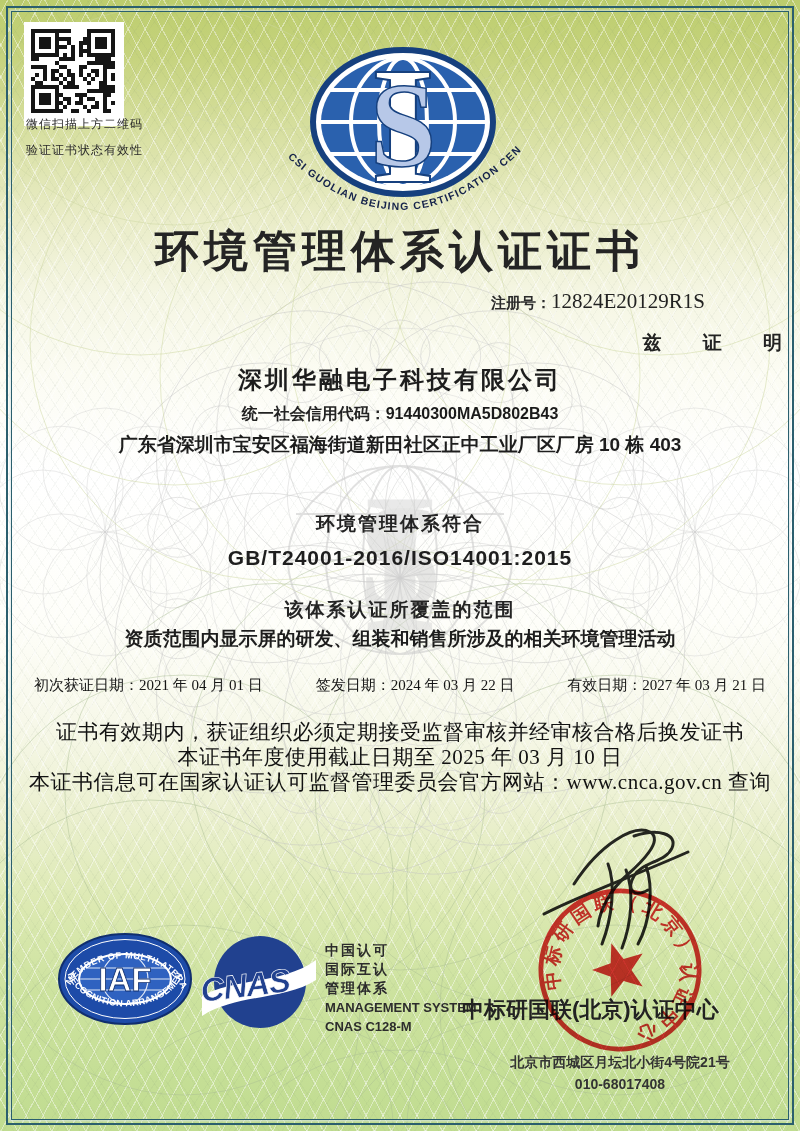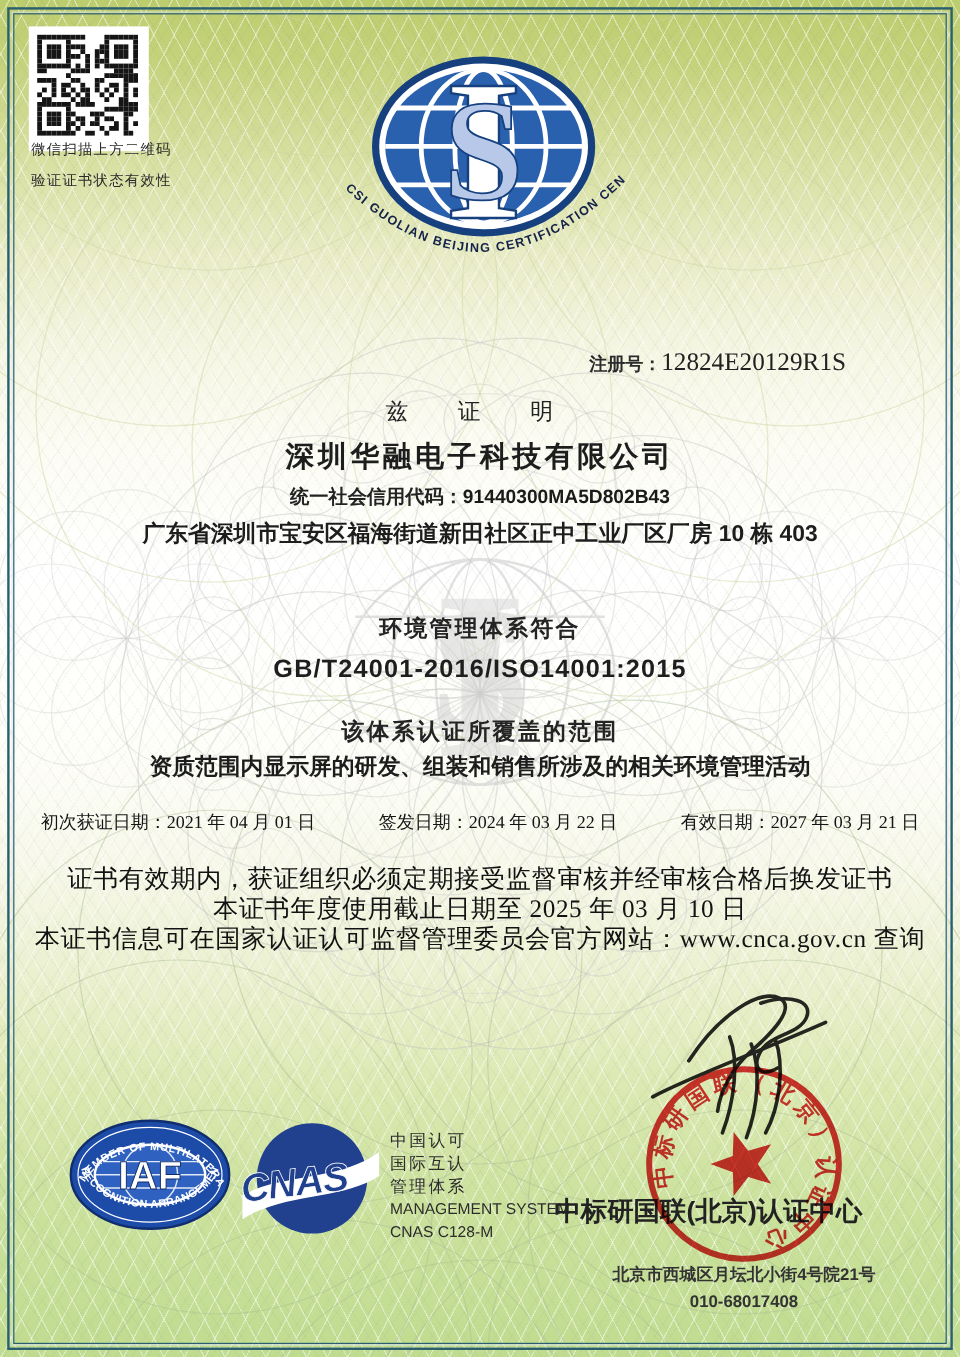--- a/index.html
+++ b/index.html
@@ -30,38 +30,38 @@
   .qr-wrap{left:24px; top:22px; width:100px; height:104px; background:#fff; z-index:4; padding:7px 0 0 7px; box-sizing:border-box;}
   #qr{width:84px; height:84px; display:grid; grid-template-columns:repeat(21,4px); grid-template-rows:repeat(21,4px);}
   #qr i{display:block;} #qr i.d{background:#151515;}
   .qr-note{left:26px; width:150px; font-size:12px; color:#2a2a2a; z-index:4; letter-spacing:1px;}
 
   .title{top:222px; font-size:44px; font-weight:700; color:#242424; letter-spacing:5px; z-index:4;}
   .reg-line{top:289px; right:95px; z-index:4; text-align:right;}
   .reg-label{font-size:15px; font-weight:700; color:#2b2b2b;}
   .reg-value{font-family:"Liberation Serif","DejaVu Serif",serif; font-size:21px; color:#222;}
 
-  .zhengming{top:330px; font-size:19px; font-weight:400; color:#222; letter-spacing:18px; z-index:4;}
+  .zhengming{top:330px; font-size:19px; font-weight:700; color:#222; letter-spacing:18px; z-index:4;text-align:right;}
   .company{top:364px; font-size:24px; font-weight:700; color:#1d1d1d; letter-spacing:3px; z-index:4;}
   .credit{top:404px; z-index:4;}
   .credit-label{font-size:16px; font-weight:700; color:#222;}
   .credit-value{font-size:16px; font-weight:700; color:#1a1a1a;}
   .address{top:432px; font-size:19px; font-weight:700; color:#1d1d1d; z-index:4;}
 
   .conform{top:511px; font-size:19px; font-weight:700; color:#242424; letter-spacing:2px; z-index:4;}
   .std-code{top:546px; font-size:21px; font-weight:700; color:#1e1e1e; letter-spacing:1px; z-index:4;
             font-family:"Liberation Sans","DejaVu Sans",sans-serif;}
   .scope-head{top:597px; font-size:19px; font-weight:700; color:#242424; letter-spacing:2px; z-index:4;}
   .scope{top:626px; font-size:19px; font-weight:700; color:#1d1d1d; z-index:4;}
 
   .dates-row{top:676px; left:0; right:0; display:flex; justify-content:space-between; padding:0 34px; z-index:4;
              font-size:15px; color:#141414;}
   .note{color:#121212; font-size:21px; z-index:4; letter-spacing:.5px;}
 
-  .cnas-text{left:325px; top:941px; z-index:4; color:#2c2c2c; line-height:19px; font-weight:400;}
+  .cnas-text{left:325px; top:941px; z-index:4; color:#2c2c2c; line-height:19px; font-weight:700;}
   .cnas-text .cn{font-size:14px; letter-spacing:2px;}
   .cnas-text .en{font-size:13px; letter-spacing:0;}
   .issuer-name{left:462px; top:995px; width:300px; font-size:22px; font-weight:600; color:#222; z-index:5; white-space:nowrap;}
   .issuer-addr{left:470px; top:1054px; width:300px; text-align:center; font-size:14px; font-weight:700; color:#333; z-index:4;}
   .issuer-tel{left:470px; top:1076px; width:300px; text-align:center; font-size:14px; font-weight:700; color:#333; z-index:4;}
 </style>
 </head>
 <body>
 
 <div class="page">
@@ -642,20 +642,21 @@
       <line x1="56" y1="114" x2="206" y2="114"></line>
     </g>
     <text x="131" y="142" text-anchor="middle" fill="#ffffff" stroke="#16407e" stroke-width="2" font-family="Liberation Serif, DejaVu Serif, serif" font-weight="bold" font-size="168">I</text>
     <text x="131" y="126" text-anchor="middle" fill="#b7c8e8" stroke="#16407e" stroke-width="1.5" font-family="Liberation Serif, DejaVu Serif, serif" font-weight="bold" font-size="120">S</text>
     <path id="csiArc" d="M 14,116 Q 131,226 248,112" fill="none"></path>
     <text font-size="10.5" font-weight="bold" fill="#14224a" letter-spacing="1.2">
       <textPath href="#csiArc" startOffset="2">CSI GUOLIAN BEIJING CERTIFICATION CENTER</textPath>
     </text>
   </svg>
 
+  <div class="abs ctr title">环境管理体系认证证书</div>
   <div class="abs reg-line">
     <span class="reg-label">注册号：</span><span class="reg-value">12824E20129R1S</span>
   </div>
 
   <div class="abs ctr zhengming">兹 证 明</div>
   <div class="abs ctr company">深圳华融电子科技有限公司</div>
   <div class="abs ctr credit">
     <span class="credit-label">统一社会信用代码：</span><span class="credit-value">91440300MA5D802B43</span>
   </div>
   <div class="abs ctr address">广东省深圳市宝安区福海街道新田社区正中工业厂区厂房 10 栋 403</div>

